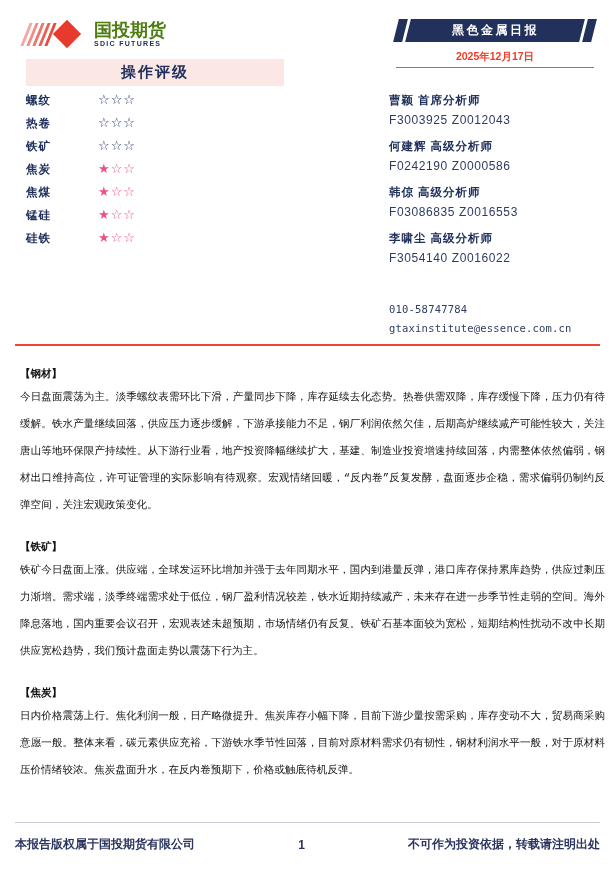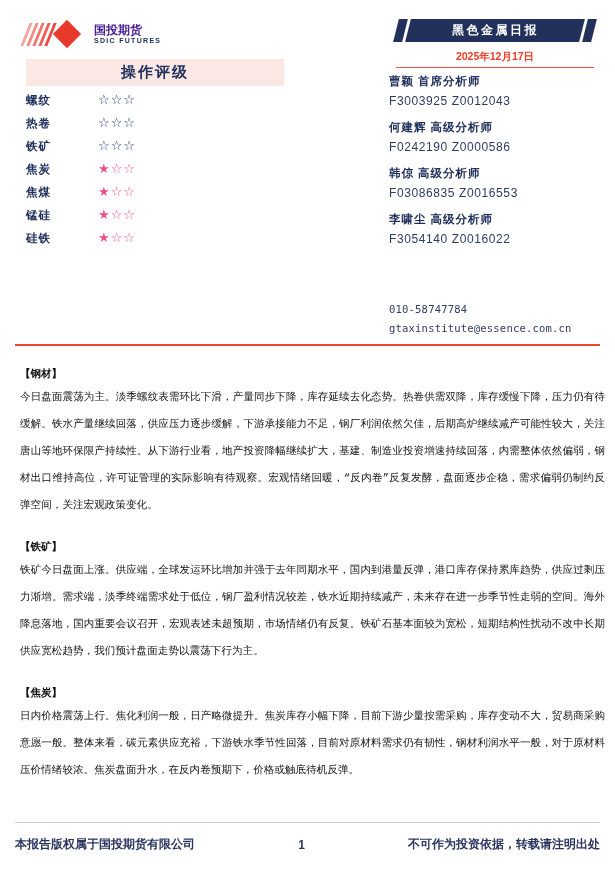--- a/index.html
+++ b/index.html
@@ -73,22 +73,22 @@
     background: #e8392d;
     transform: rotate(45deg);
   }
   .logo-text {
     margin-left: 2px;
     line-height: 1;
   }
   .logo-cn {
     font-family: "Liberation Sans", "DejaVu Sans", sans-serif;
     font-weight: bold;
-    font-size: 12px;
-    color: #4c1d95;
+    font-size: 18px;
+    color: #4d7c0f;
     letter-spacing: 0px;
   }
   .logo-en {
     font-family: "Liberation Sans", "DejaVu Sans", sans-serif;
     font-weight: bold;
     font-size: 7px;
     color: #20305c;
     letter-spacing: 1.3px;
     margin-top: 1px;
   }
@@ -194,21 +194,21 @@
     top: 67px;
     width: 198px;
     height: 1px;
     background: #f0513c;
   }
 
   
   .analysts {
     position: absolute;
     left: 389px;
-    top: 71px;
+    top: 90px;
     width: 220px;
   }
   .analyst-block { margin-bottom: 6px; }
   .analyst-name {
     font-family: "Liberation Serif", "DejaVu Serif", serif;
     font-weight: bold;
     font-size: 11.5px;
     color: #20305c;
     letter-spacing: 1px;
     line-height: 20px;

